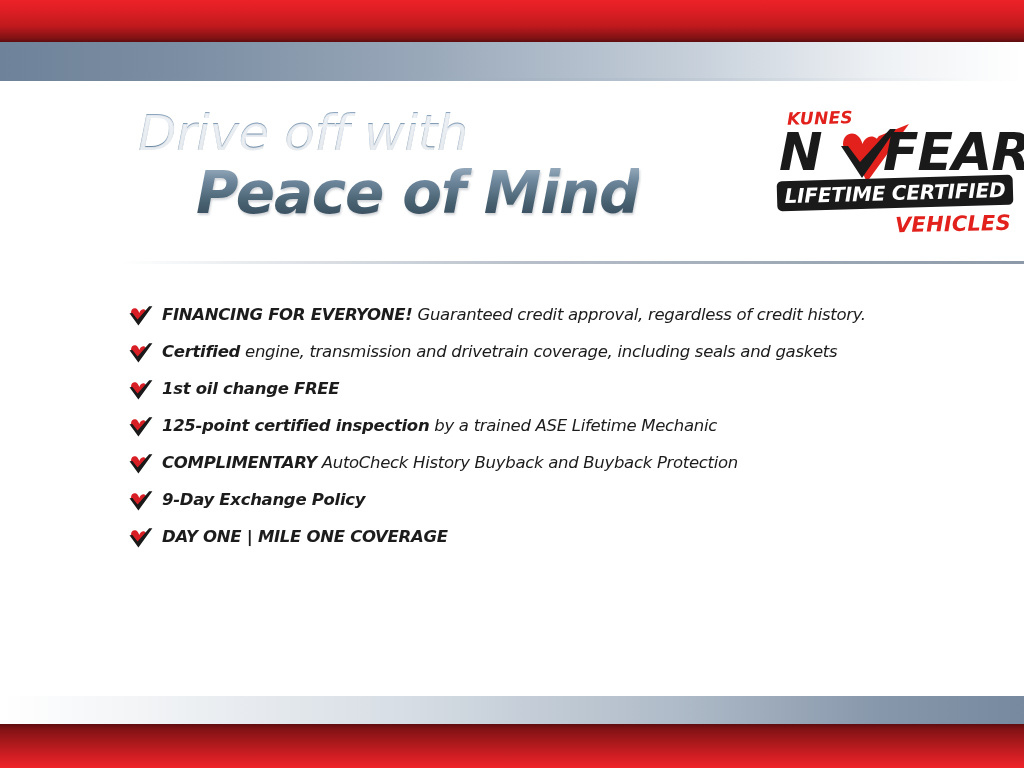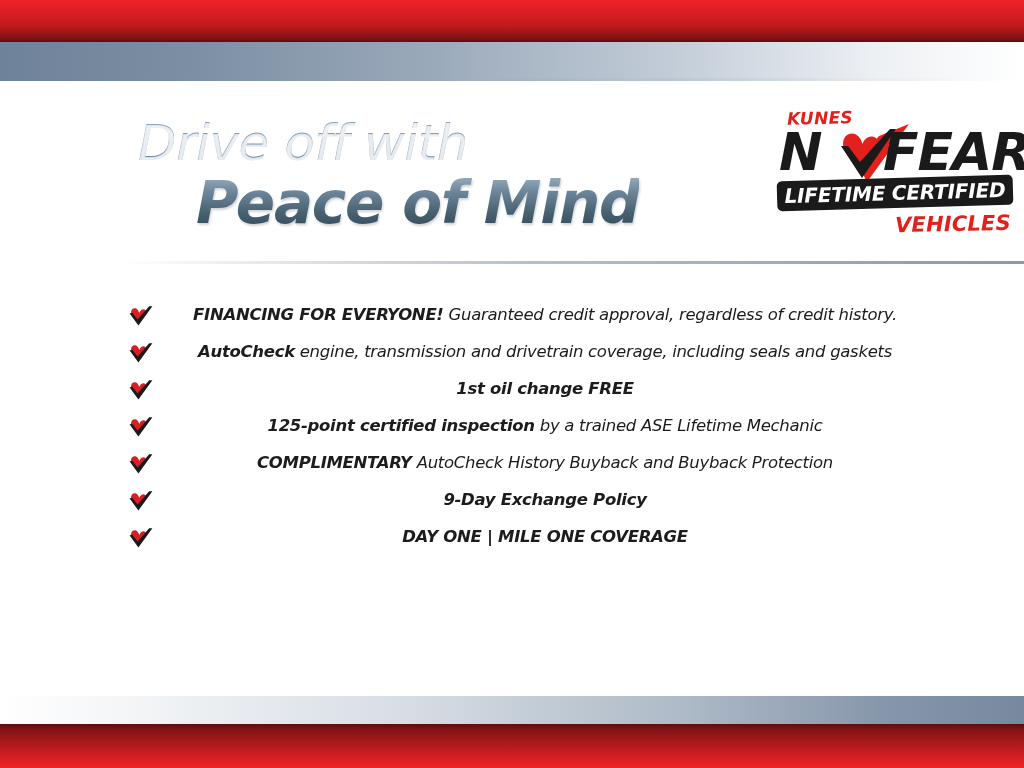--- a/index.html
+++ b/index.html
@@ -79,21 +79,21 @@
     left: 120px;
     top: 261px;
     width: 904px;
     height: 3px;
     background: linear-gradient(to right, rgba(255,255,255,0) 0%, rgba(200,207,214,0.35) 12%, rgba(170,180,192,0.85) 45%, rgba(150,162,176,0.95) 78%, rgba(140,153,168,1) 100%);
   }
 
   .headline {
     position: absolute;
     left: 138px;
-    top: 118px;
+    top: 108px;
     line-height: 1;
   }
   .headline-top {
     font-family: "DejaVu Sans", sans-serif;
     font-size: 50px;
     font-style: italic;
     font-weight: 400;
     letter-spacing: -0.5px;
     color: #6b88a4;
     background: linear-gradient(to bottom, #8ba4bd 0%, #6c89a5 55%, #5b7992 100%);
@@ -238,21 +238,20 @@
     height: 22px;
   }
   .feature-text {
     font-family: "DejaVu Sans", sans-serif;
     font-size: 16.5px;
     font-style: italic;
     color: #1c1c1c;
     line-height: 21px;
     letter-spacing: -0.3px;
     white-space: nowrap;
-    text-align: center;
   }
   .feature-text .b {
     font-weight: bold;
   }
   .feature-sub {
     margin-top: 4px;
     margin-left: 6px;
     font-family: "DejaVu Sans", sans-serif;
     font-size: 16.5px;
     font-style: italic;
@@ -320,21 +319,21 @@
 
 
     <div class="feature-row">
       <span class="bullet-icon">
         <svg viewBox="0 0 26 22" width="26" height="22" xmlns="http://www.w3.org/2000/svg">
           <path d="M3 7.5 C3 3.5, 7.2 2, 9.6 4.8 C10.5 5.9, 11 7, 11.3 7.9 C11.9 6.2, 13.5 3.5, 16 4.3 C18.6 5.1, 18.6 8.6, 16.4 11.2 L11.2 18 L5.5 11.6 C4 10, 3 9, 3 7.5 Z" fill="#d81f26"></path>
           <path d="M1.5 8.2 L4.4 8.0 L9.6 14.4 L21.2 1.2 L24.4 1.2 L10.4 20.5 Z" fill="#1a1a1a"></path>
         </svg>
       </span>
       <div class="feature-text">
-        <span class="b">AutoCheck</span><span> engine, transmission and drivetrain coverage, including seals and gaskets</span>
+        <span class="b">Certified</span><span> engine, transmission and drivetrain coverage, including seals and gaskets</span>
       </div>
     </div>
 
     <div class="feature-row">
       <span class="bullet-icon">
         <svg viewBox="0 0 26 22" width="26" height="22" xmlns="http://www.w3.org/2000/svg">
           <path d="M3 7.5 C3 3.5, 7.2 2, 9.6 4.8 C10.5 5.9, 11 7, 11.3 7.9 C11.9 6.2, 13.5 3.5, 16 4.3 C18.6 5.1, 18.6 8.6, 16.4 11.2 L11.2 18 L5.5 11.6 C4 10, 3 9, 3 7.5 Z" fill="#d81f26"></path>
           <path d="M1.5 8.2 L4.4 8.0 L9.6 14.4 L21.2 1.2 L24.4 1.2 L10.4 20.5 Z" fill="#1a1a1a"></path>
         </svg>
       </span>

